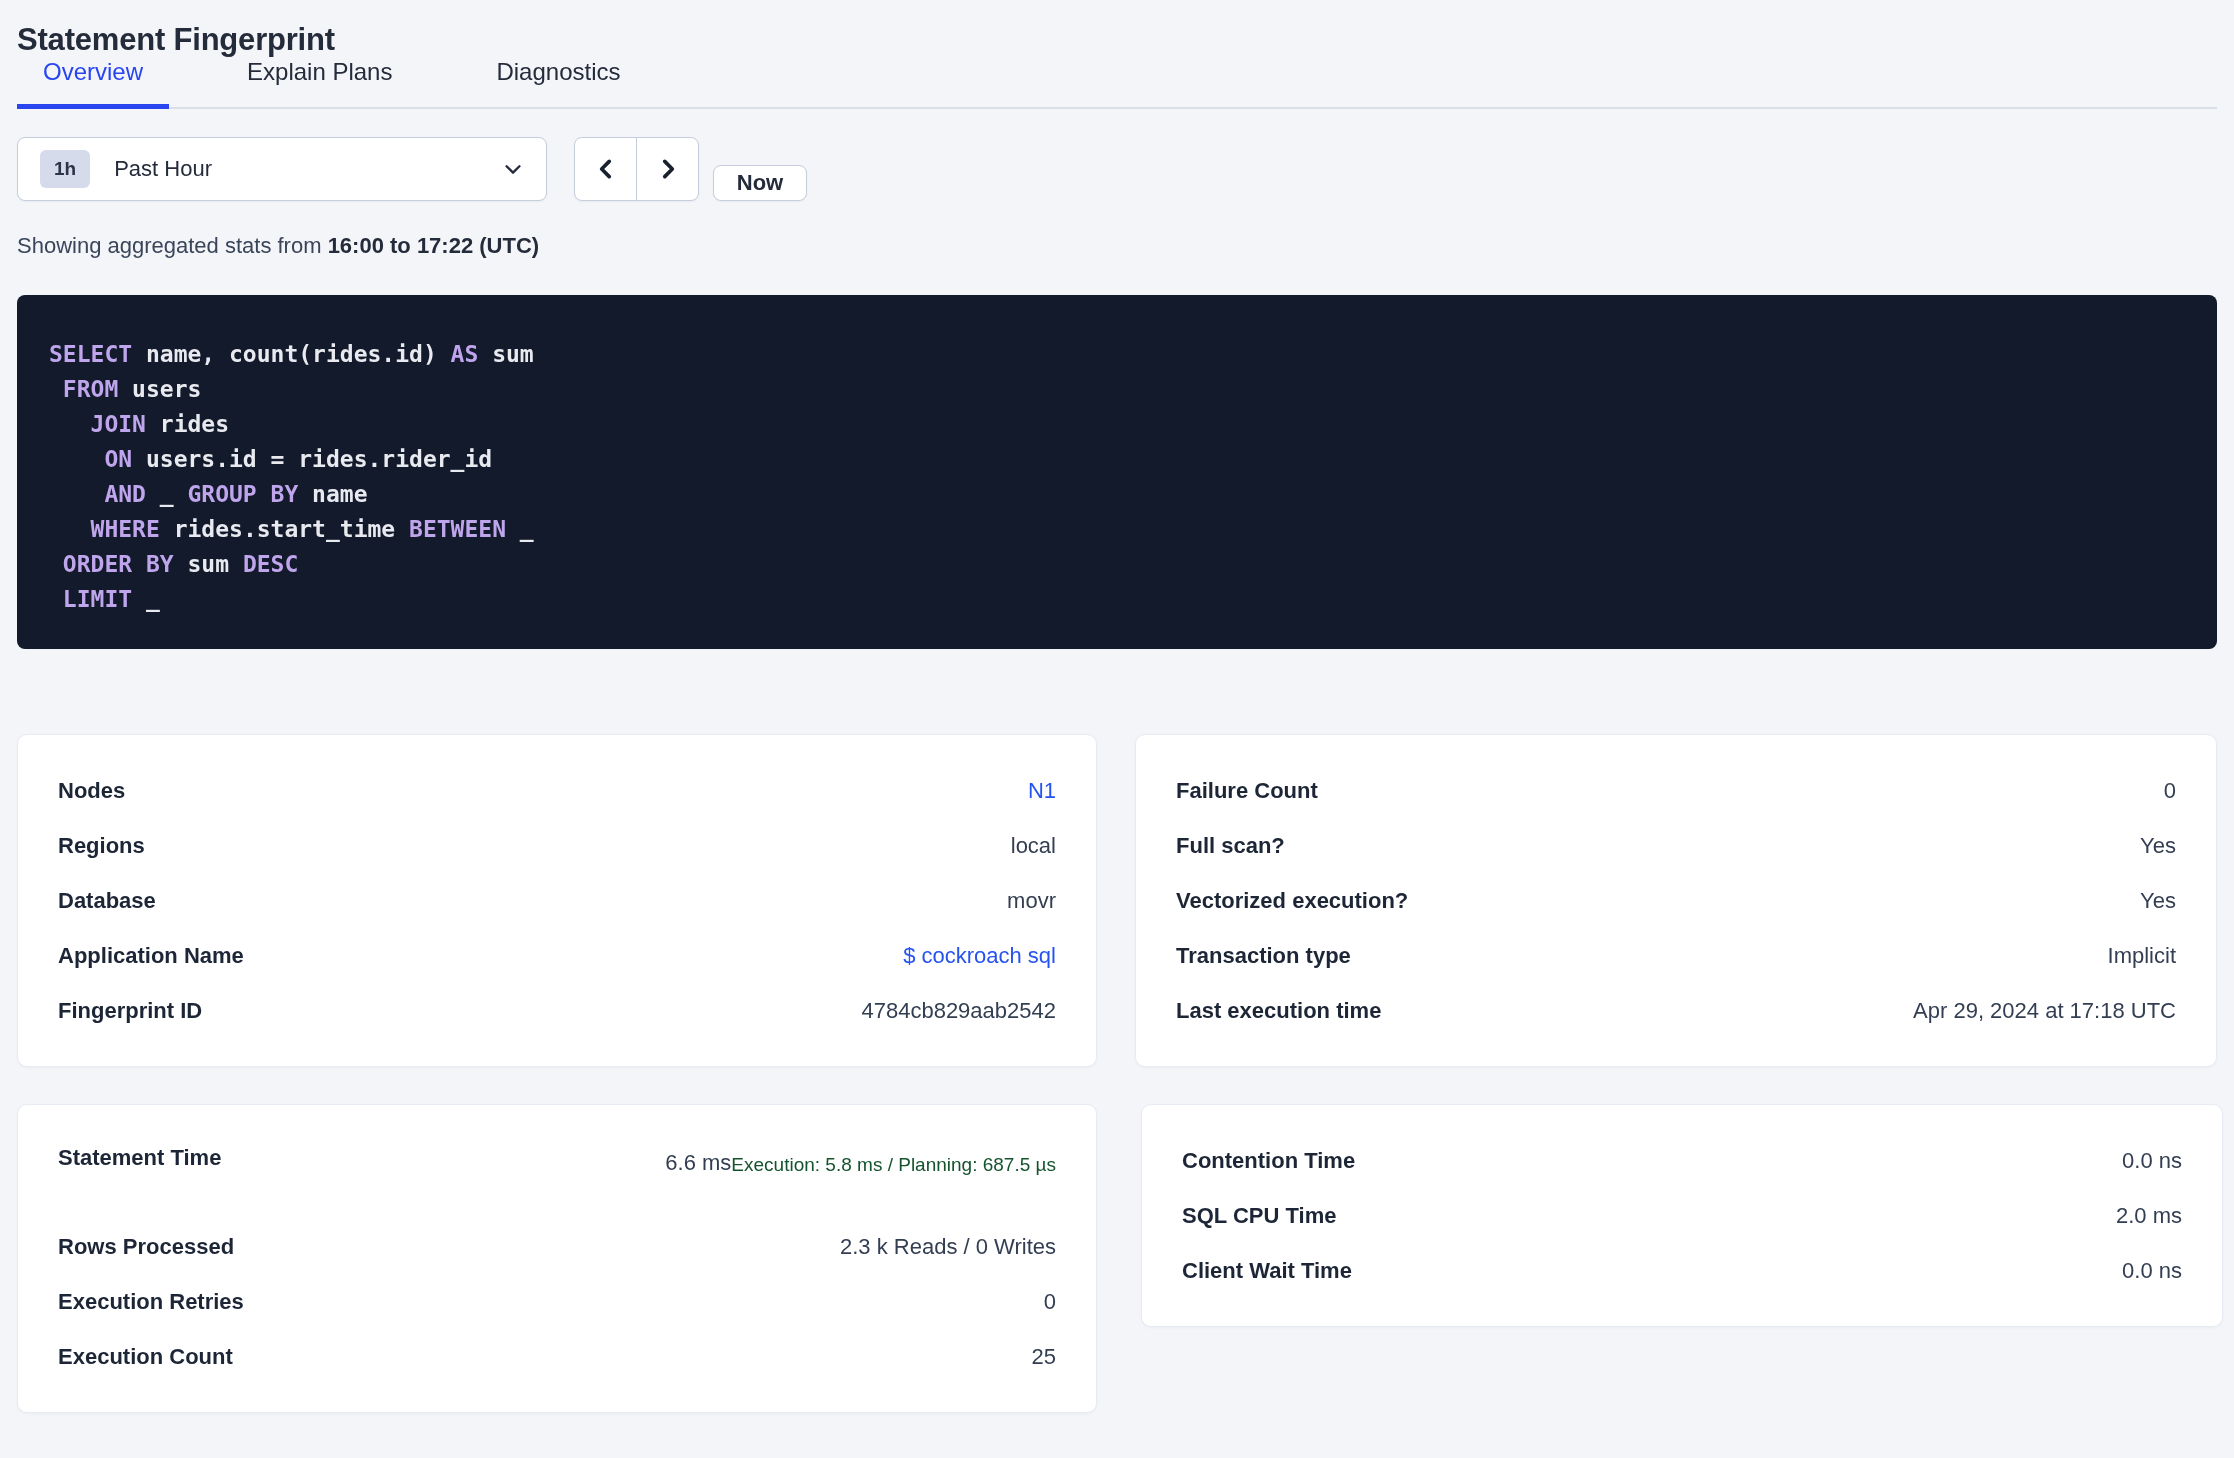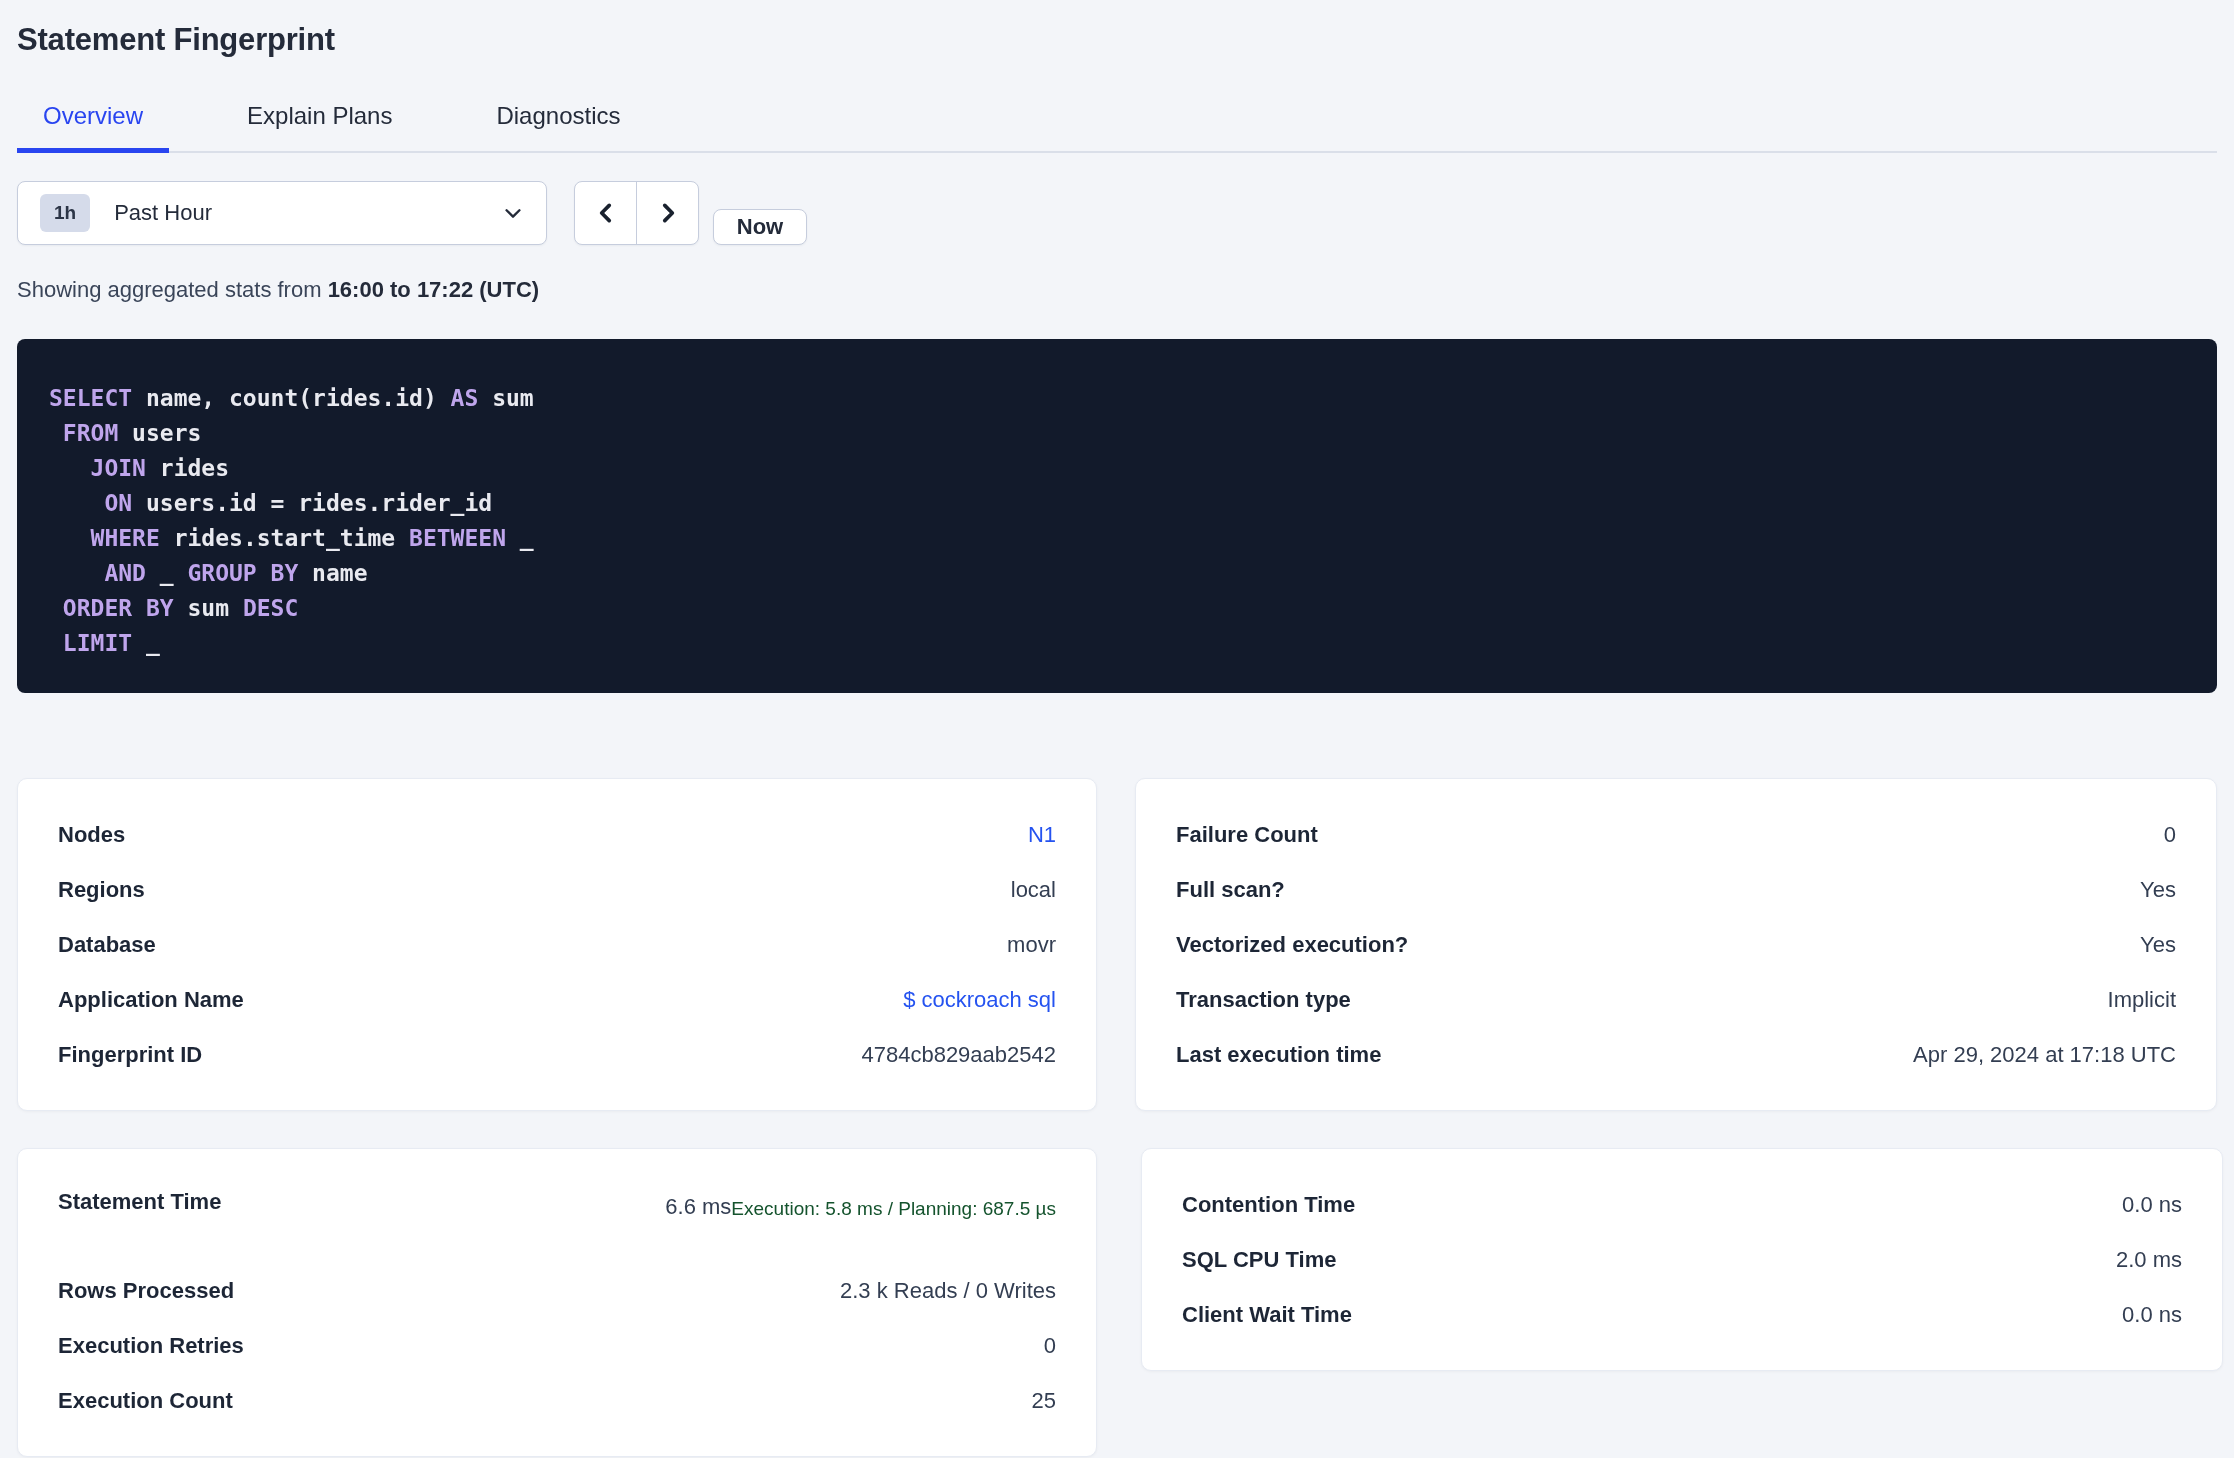--- a/index.html
+++ b/index.html
@@ -14,21 +14,21 @@
     background:var(--page-bg);
     font-family:"Liberation Sans",sans-serif;
     color:var(--ink);
   }
   .page{padding:22px 17px 0 17px;}
 
   
   .page-title{font-size:31px;font-weight:700;letter-spacing:-0.2px;margin:0;color:var(--ink);}
 
   
-  .tabs{display:flex;margin-top:44px;border-bottom:2px solid #dadfe9;}
+  .tabs{display:flex;border-bottom:2px solid #dadfe9;}
   .tab{
     padding:0 26px 18px 26px;margin-right:52px;margin-bottom:-2px;
     font-size:24px;color:var(--ink);cursor:pointer;
     border-bottom:5px solid transparent;white-space:nowrap;
   }
   .tab.active{color:var(--accent);border-bottom-color:var(--accent);}
 
   
   .controls{display:flex;align-items:stretch;margin-top:28px;height:64px;}
   .ctl{
@@ -128,22 +128,22 @@
   </div>
 
   <div class="agg-line"><span>Showing aggregated stats from </span><b>16:00 to 17:22 (UTC)</b></div>
 
   <div class="sql-box">
     <div id="sql-code">
         <div class="sql-line"><span class="kw">SELECT</span><span class="pl"> name, count(rides.id) </span><span class="kw">AS</span><span class="pl"> sum</span></div>
         <div class="sql-line"><span class="pl"> </span><span class="kw">FROM</span><span class="pl"> users</span></div>
         <div class="sql-line"><span class="pl">   </span><span class="kw">JOIN</span><span class="pl"> rides</span></div>
         <div class="sql-line"><span class="pl">    </span><span class="kw">ON</span><span class="pl"> users.id = rides.rider_id</span></div>
+        <div class="sql-line"><span class="pl">    </span><span class="kw">AND</span><span class="pl"> _ </span><span class="kw">GROUP BY</span><span class="pl"> name</span></div>
         <div class="sql-line"><span class="pl">   </span><span class="kw">WHERE</span><span class="pl"> rides.start_time </span><span class="kw">BETWEEN</span><span class="pl"> _</span></div>
-        <div class="sql-line"><span class="pl">    </span><span class="kw">AND</span><span class="pl"> _ </span><span class="kw">GROUP BY</span><span class="pl"> name</span></div>
         <div class="sql-line"><span class="pl"> </span><span class="kw">ORDER BY</span><span class="pl"> sum </span><span class="kw">DESC</span></div>
         <div class="sql-line"><span class="pl"> </span><span class="kw">LIMIT</span><span class="pl"> _</span></div>
       </div>
   </div>
 
   <div class="cards-grid grid-top">
 
     <div class="card">
       <div class="row">
         <span class="lbl">Nodes</span>

